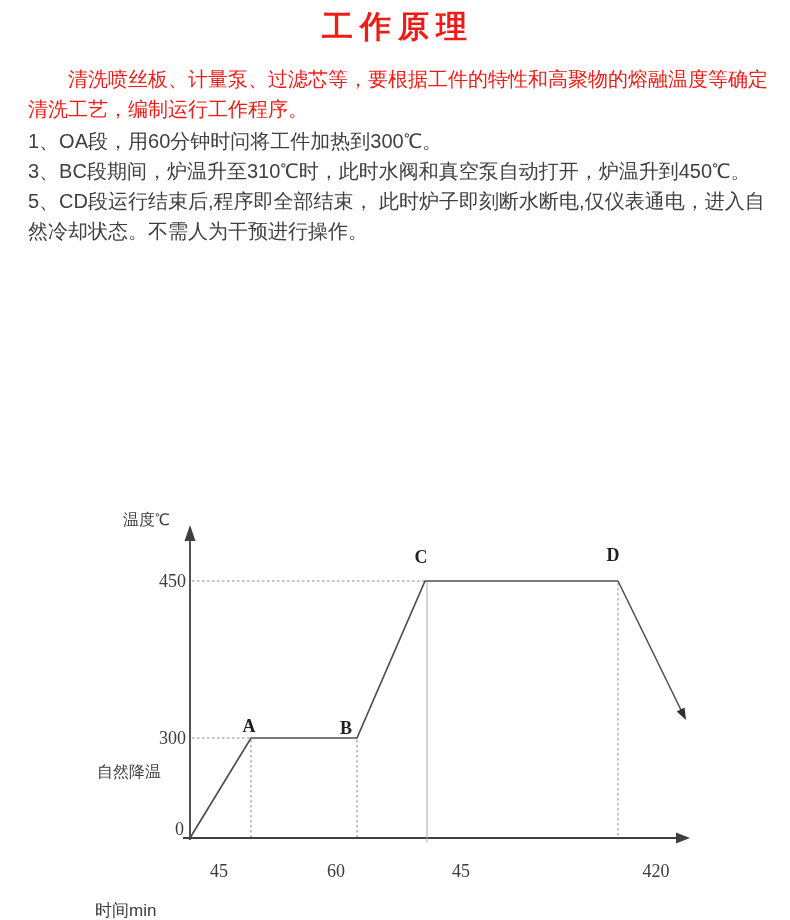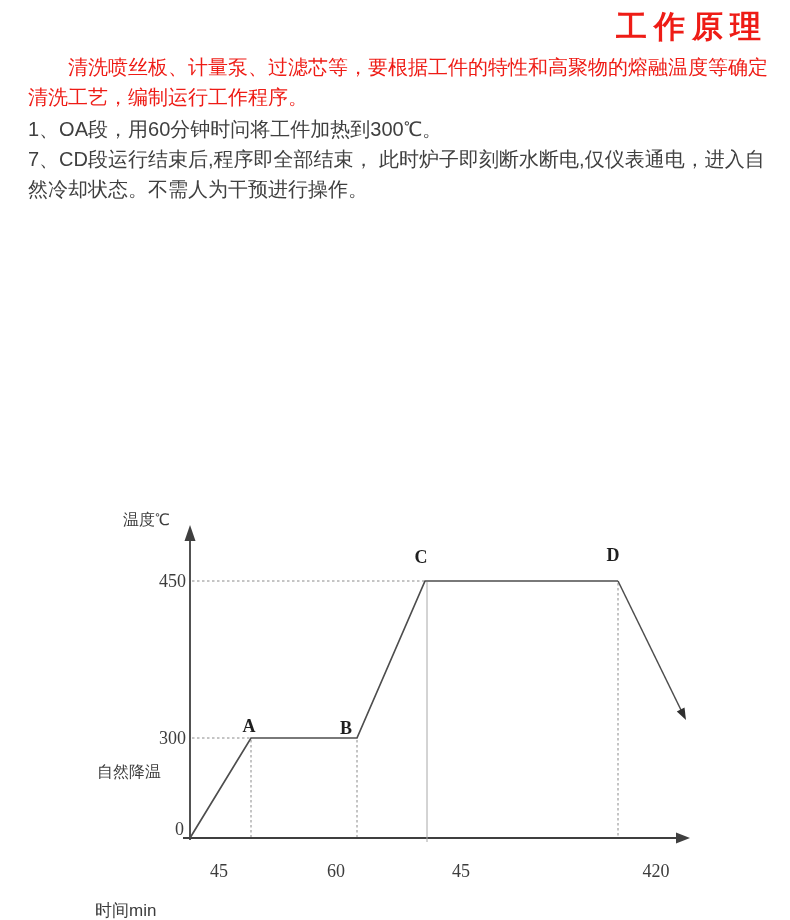--- a/index.html
+++ b/index.html
@@ -7,22 +7,22 @@
     position: relative;
     width: 790px;
     height: 920px;
     background: #ffffff;
     font-family: "Liberation Sans", sans-serif;
     color: #262626;
     overflow: hidden;
   }
   .content { padding: 4px 22px 0 28px; }
   .doc-title {
-    margin: 2px 0 4px 0;
-    text-align: right;
+    margin: 2px 0 16px 0;
+    text-align: center;
     color: #ee1c16;
     font-size: 31px;
     font-weight: bold;
     letter-spacing: 7px;
   }
   .intro {
     margin: 0 0 2px 0;
     color: #ee1c16;
     font-weight: normal;
     font-size: 20px;
@@ -48,21 +48,22 @@
   .svg-pt   { font-family: "Liberation Serif", serif; font-size: 18px; font-weight: bold; fill: #1f1f1f; }
 </style>
 </head>
 <body>
 
 <div class="page">
   <div class="content">
     <h1 class="doc-title">工作原理</h1>
     <p class="intro">清洗喷丝板、计量泵、过滤芯等，要根据工件的特性和高聚物的熔融温度等确定清洗工艺，编制运行工作程序。</p>
     <p class="step">1、OA段，用60分钟时问将工件加热到300℃。</p>
-    <p class="step">7、CD段运行结束后,程序即全部结束， 此时炉子即刻断水断电,仅仪表通电，进入自然冷却状态。不需人为干预进行操作。</p>
+    <p class="step">3、BC段期间，炉温升至310℃时，此时水阀和真空泵自动打开，炉温升到450℃。</p>
+    <p class="step">5、CD段运行结束后,程序即全部结束， 此时炉子即刻断水断电,仅仪表通电，进入自然冷却状态。不需人为干预进行操作。</p>
   </div>
 
   <div class="chart-wrap">
     <svg viewBox="0 0 790 423" width="790" height="423" xmlns="http://www.w3.org/2000/svg">
 
       <g>
         <line x1="190" y1="30" x2="190" y2="333" stroke="#3f3f3f" stroke-width="1.8"></line>
         <polygon points="184.5,34 190,18 195.5,34" fill="#3f3f3f"></polygon>
         <line x1="183" y1="331" x2="678" y2="331" stroke="#3f3f3f" stroke-width="1.8"></line>
         <polygon points="676,325.5 690,331 676,336.5" fill="#3f3f3f"></polygon>

